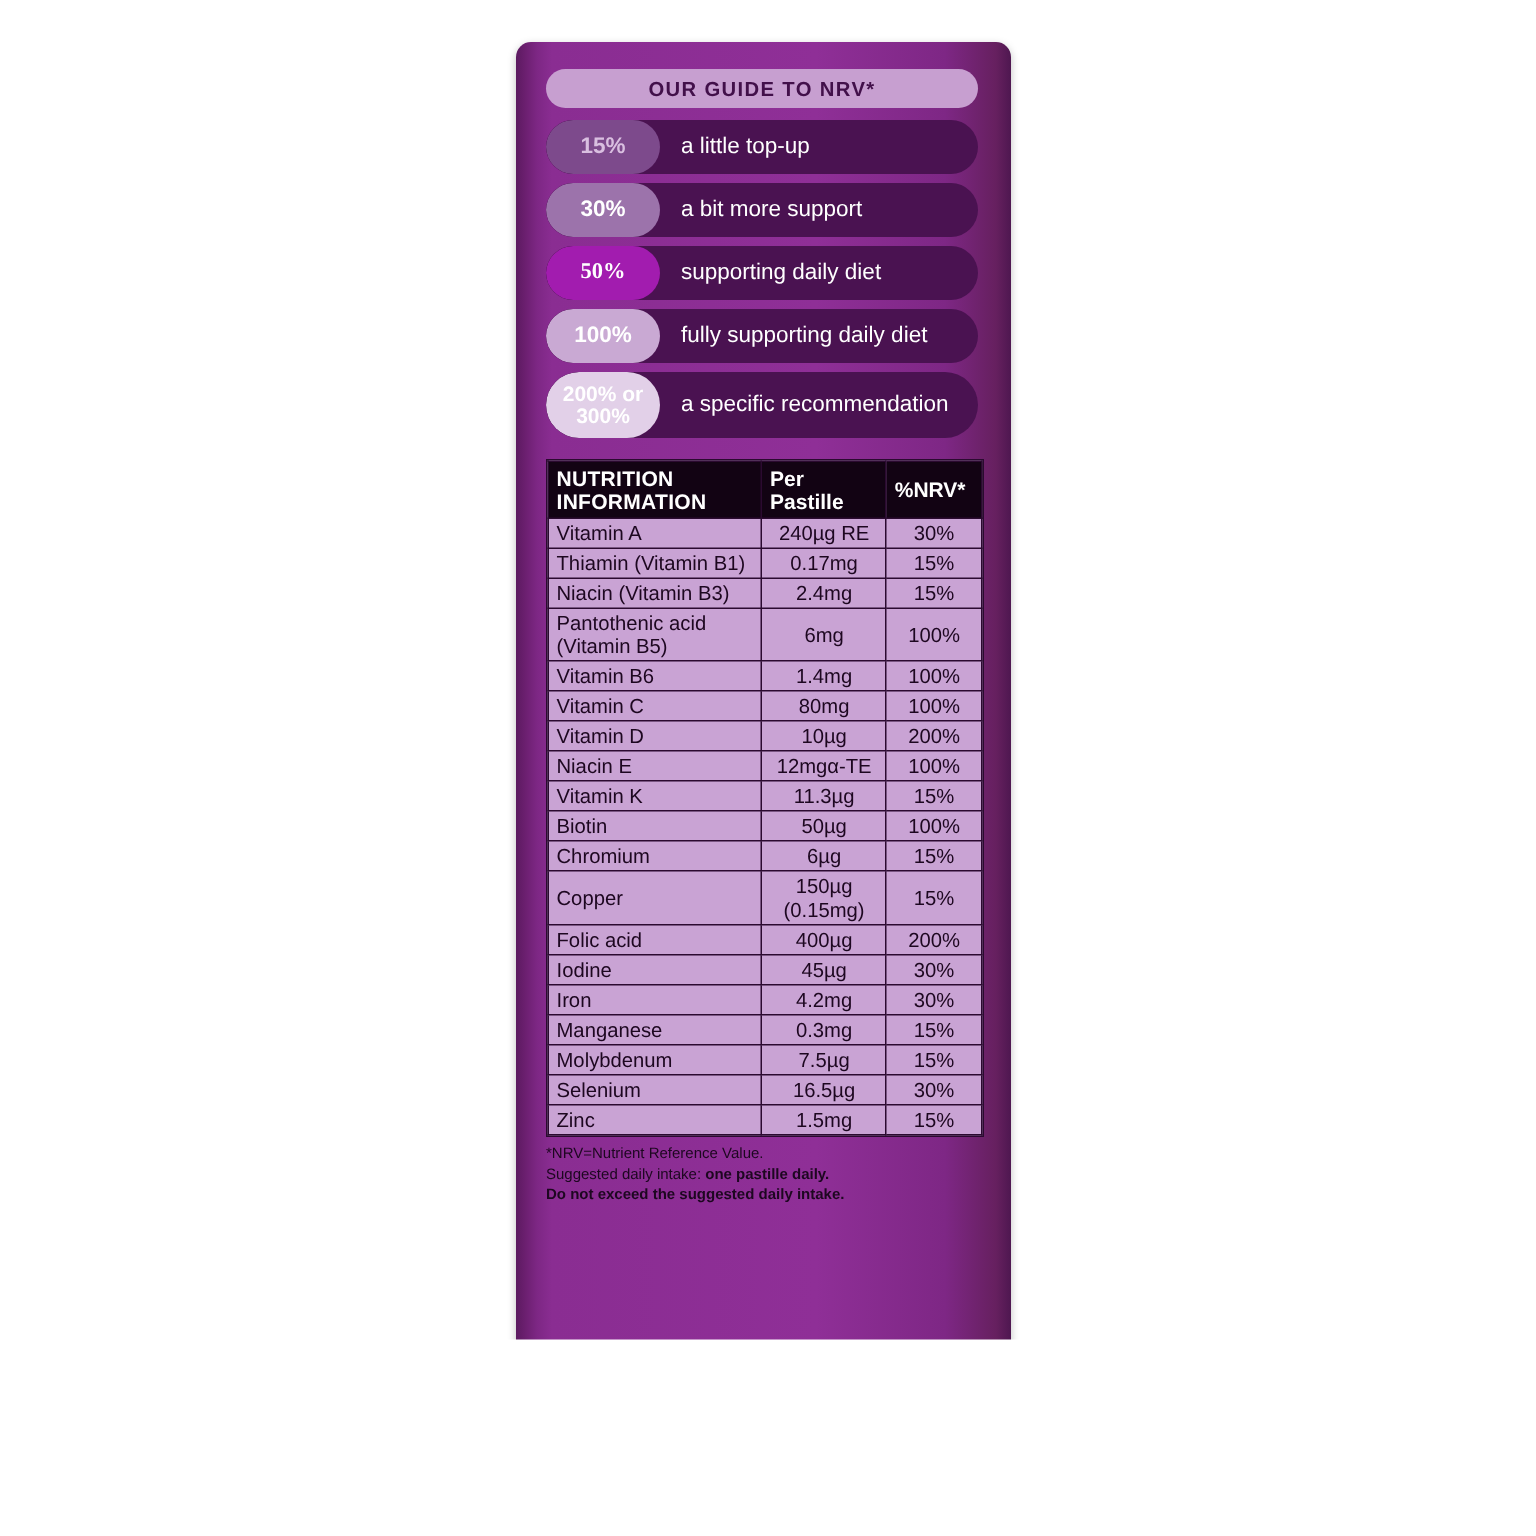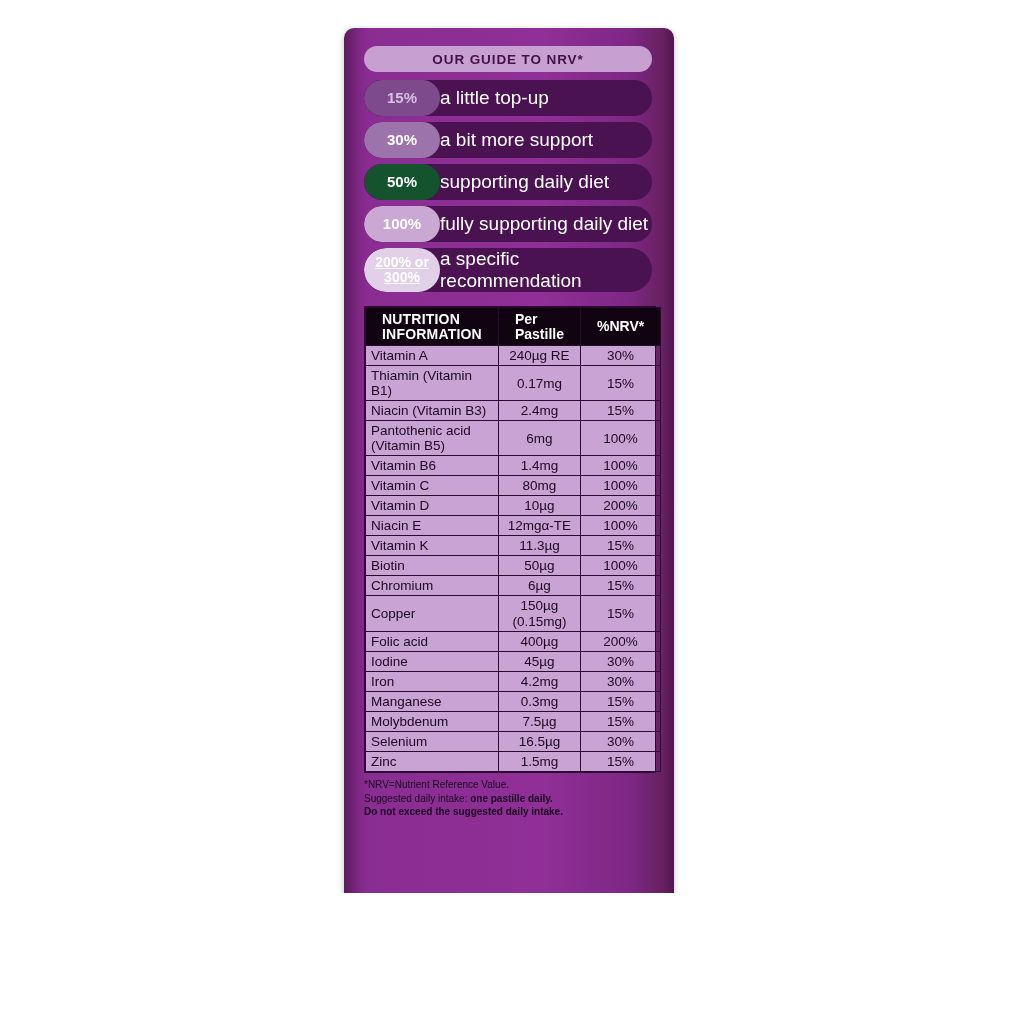--- a/index.html
+++ b/index.html
@@ -87,22 +87,23 @@
     flex: 0 0 auto;
     text-align: center;
     line-height: 1.05;
   }
   .nrv-row.tall .nrv-pct {
     border-radius: 22px;
     font-size: 14px;
   }
 
   .nrv-label {
+    padding-left: 14px;
     color: #ffffff;
-    font-size: 19px;
+    font-size: 15px;
     line-height: 1.15;
   }
 
   
   .nutrition-wrap {
     margin-top: 14px;
     width: 292px;
     background: #c9a3d4;
     border: 1px solid #2b0a30;
     box-sizing: border-box;
@@ -119,21 +120,21 @@
     padding: 2px 5px;
     vertical-align: middle;
   }
   table.nutrition thead th {
     background: #120313;
     color: #ffffff;
     font-weight: bold;
     text-align: left;
     font-size: 14px;
     line-height: 1.05;
-    padding: 4px 16px;
+    padding: 4px 5px;
   }
   thead th.c2, thead th.c3 {
     text-align: center;
     font-weight: normal;
     font-size: 12.5px;
   }
   thead th.c1 { font-size: 15px; letter-spacing: 0.2px; width: 152px; }
   thead th.c2 { width: 84px; }
   thead th.c3 { width: 56px; }
 
@@ -163,31 +164,31 @@
         <div class="nrv-pct" style="background:#7d4a8c;color:#d9bfe0;">15%</div>
         <div class="nrv-label">a little top-up</div>
       </div>
 
       <div class="nrv-row">
         <div class="nrv-pct" style="background:#9c73ab;">30%</div>
         <div class="nrv-label">a bit more support</div>
       </div>
 
       <div class="nrv-row">
-        <div class="nrv-pct" style="background:#14532d;">50%</div>
+        <div class="nrv-pct" style="background:#a21caf;font-family:Liberation Serif, serif;">50%</div>
         <div class="nrv-label">supporting daily diet</div>
       </div>
 
       <div class="nrv-row">
         <div class="nrv-pct" style="background:#c9a9d3;">100%</div>
         <div class="nrv-label">fully supporting daily diet</div>
       </div>
 
       <div class="nrv-row tall">
-        <div class="nrv-pct" style="background:#e2d0e8;text-decoration:underline;">200% or 300%</div>
+        <div class="nrv-pct" style="background:#e2d0e8;">200% or 300%</div>
         <div class="nrv-label">a specific recommendation</div>
       </div>
 
       <div class="nutrition-wrap">
         <table class="nutrition">
           <thead>
             <tr>
               <th class="c1">
                 <span>NUTRITION</span><br>
                 <span>INFORMATION</span>

